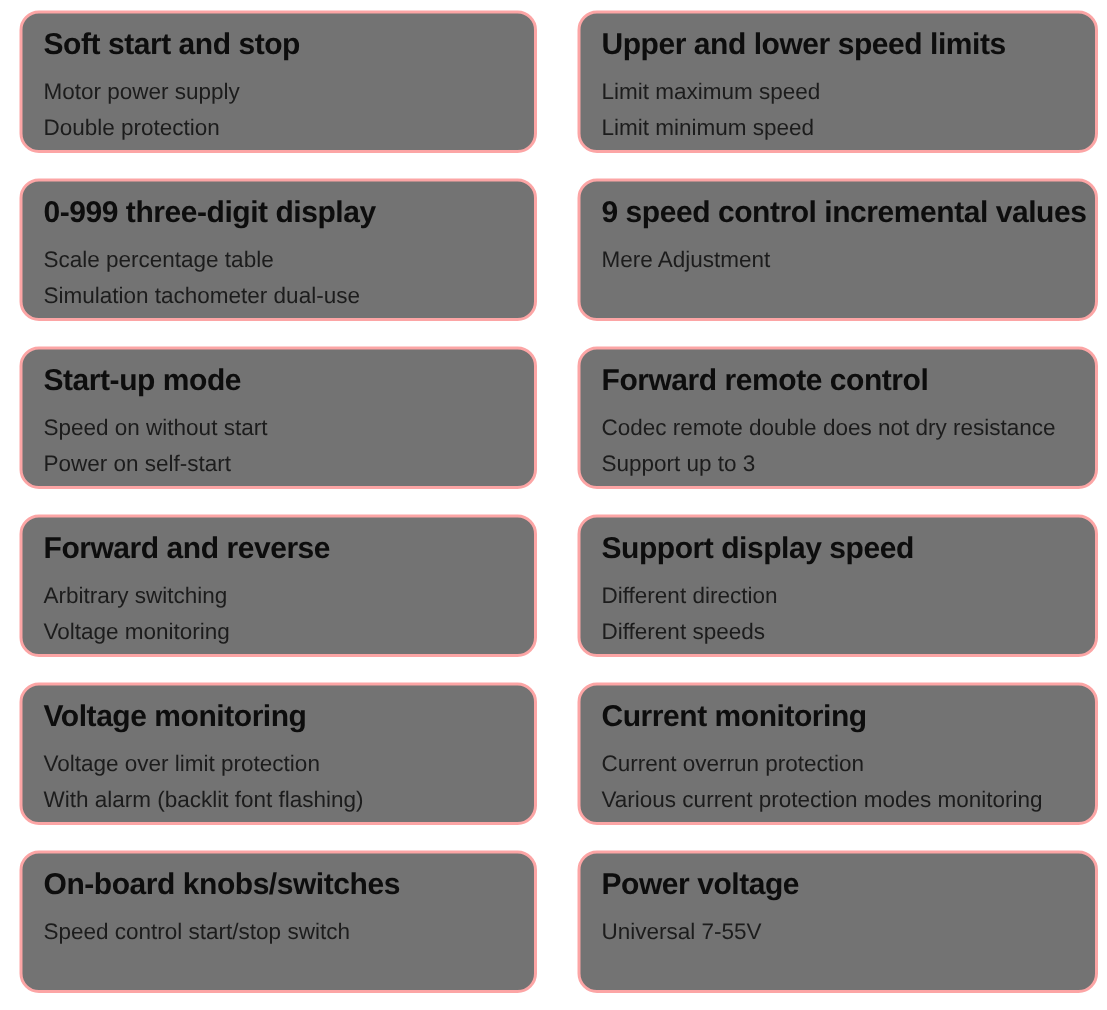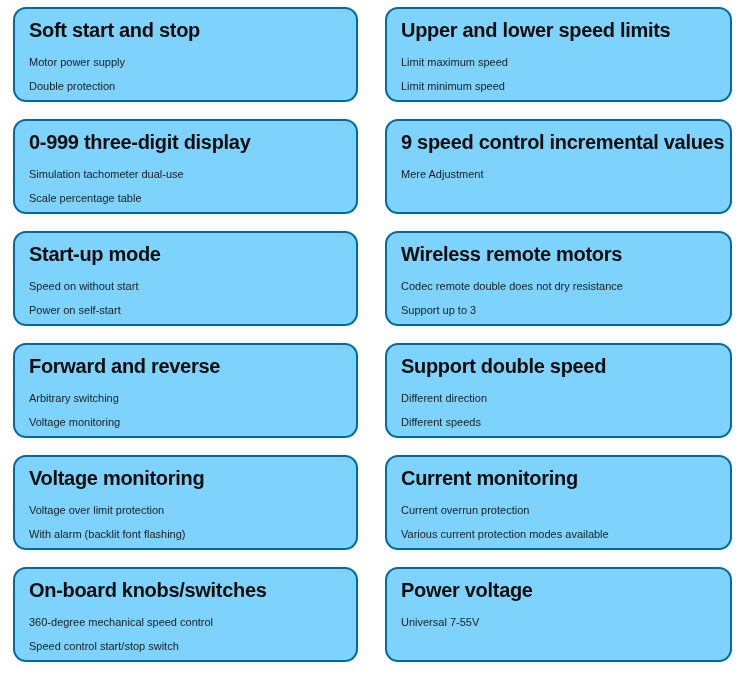--- a/index.html
+++ b/index.html
@@ -17,36 +17,36 @@
   .grid {
     display: grid;
     grid-template-columns: 345px 347px;
     column-gap: 27px;
     row-gap: 17px;
     padding: 7px 0 0 13px;
   }
   .card {
     box-sizing: border-box;
     height: 95px;
-    background: #7dd3fc;
-    border: 2px solid #0369a1;
+    background: #737373;
+    border: 2px solid #fca5a5;
     border-radius: 13px;
     padding: 8px 8px 0 13px;
     overflow: hidden;
   }
   .card-title {
     font-size: 20px;
     font-weight: 600;
     letter-spacing: -0.3px;
     color: #0d0d0d;
     white-space: nowrap;
     margin: 2px 0 8px 1px;
   }
   .card-line {
-    font-size: 11px;
+    font-size: 15px;
     line-height: 24px;
     color: #1c1c1c;
     white-space: nowrap;
     margin-left: 1px;
   }
 </style>
 </head>
 <body>
 
 <div class="grid">
@@ -58,68 +58,67 @@
   </div>
 
   <div class="card">
     <div class="card-title">Upper and lower speed limits</div>
     <div class="card-line">Limit maximum speed</div>
     <div class="card-line">Limit minimum speed</div>
   </div>
 
   <div class="card">
     <div class="card-title">0-999 three-digit display</div>
+    <div class="card-line">Scale percentage table</div>
     <div class="card-line">Simulation tachometer dual-use</div>
-    <div class="card-line">Scale percentage table</div>
   </div>
 
   <div class="card">
     <div class="card-title">9 speed control incremental values</div>
     <div class="card-line">Mere Adjustment</div>
   </div>
 
   <div class="card">
     <div class="card-title">Start-up mode</div>
     <div class="card-line">Speed on without start</div>
     <div class="card-line">Power on self-start</div>
   </div>
 
   <div class="card">
-    <div class="card-title">Wireless remote motors</div>
+    <div class="card-title">Forward remote control</div>
     <div class="card-line">Codec remote double does not dry resistance</div>
     <div class="card-line">Support up to 3</div>
   </div>
 
   <div class="card">
     <div class="card-title">Forward and reverse</div>
     <div class="card-line">Arbitrary switching</div>
     <div class="card-line">Voltage monitoring</div>
   </div>
 
   <div class="card">
-    <div class="card-title">Support double speed</div>
+    <div class="card-title">Support display speed</div>
     <div class="card-line">Different direction</div>
     <div class="card-line">Different speeds</div>
   </div>
 
   <div class="card">
     <div class="card-title">Voltage monitoring</div>
     <div class="card-line">Voltage over limit protection</div>
     <div class="card-line">With alarm (backlit font flashing)</div>
   </div>
 
   <div class="card">
     <div class="card-title">Current monitoring</div>
     <div class="card-line">Current overrun protection</div>
-    <div class="card-line">Various current protection modes available</div>
+    <div class="card-line">Various current protection modes monitoring</div>
   </div>
 
   <div class="card">
     <div class="card-title">On-board knobs/switches</div>
-    <div class="card-line">360-degree mechanical speed control</div>
     <div class="card-line">Speed control start/stop switch</div>
   </div>
 
   <div class="card">
     <div class="card-title">Power voltage</div>
     <div class="card-line">Universal 7-55V</div>
   </div>
 
 </div>
 

